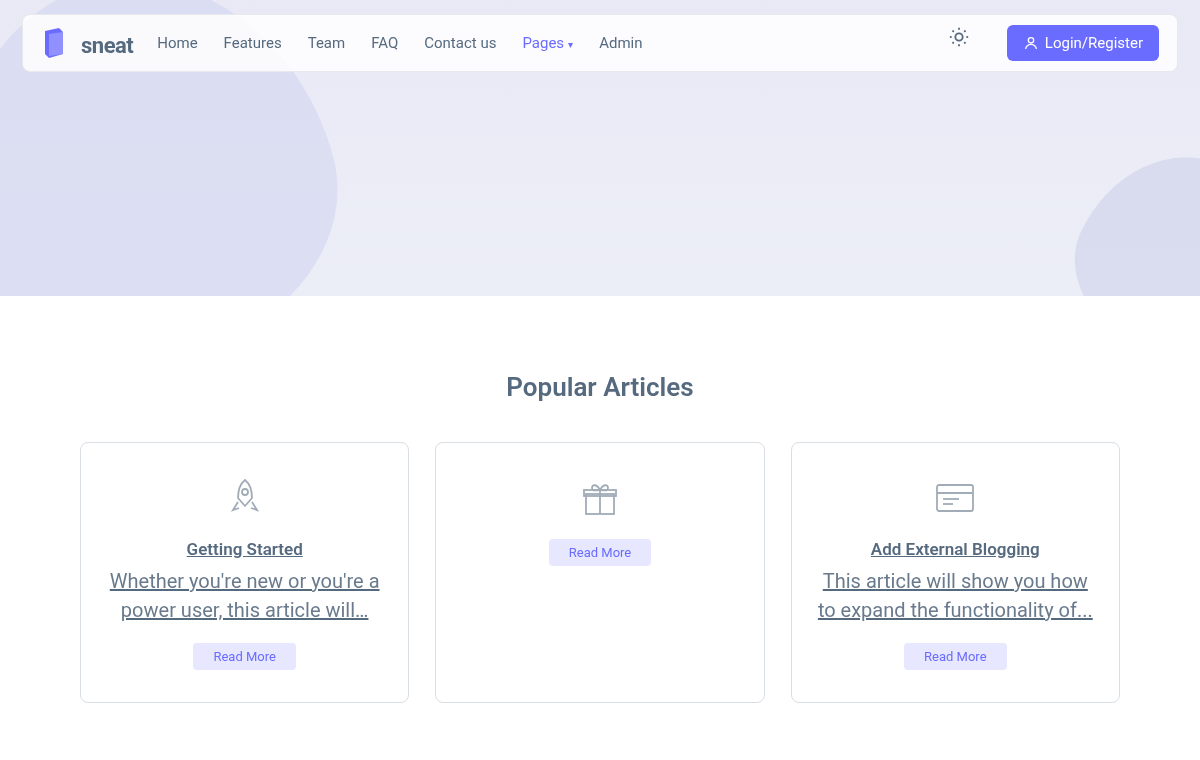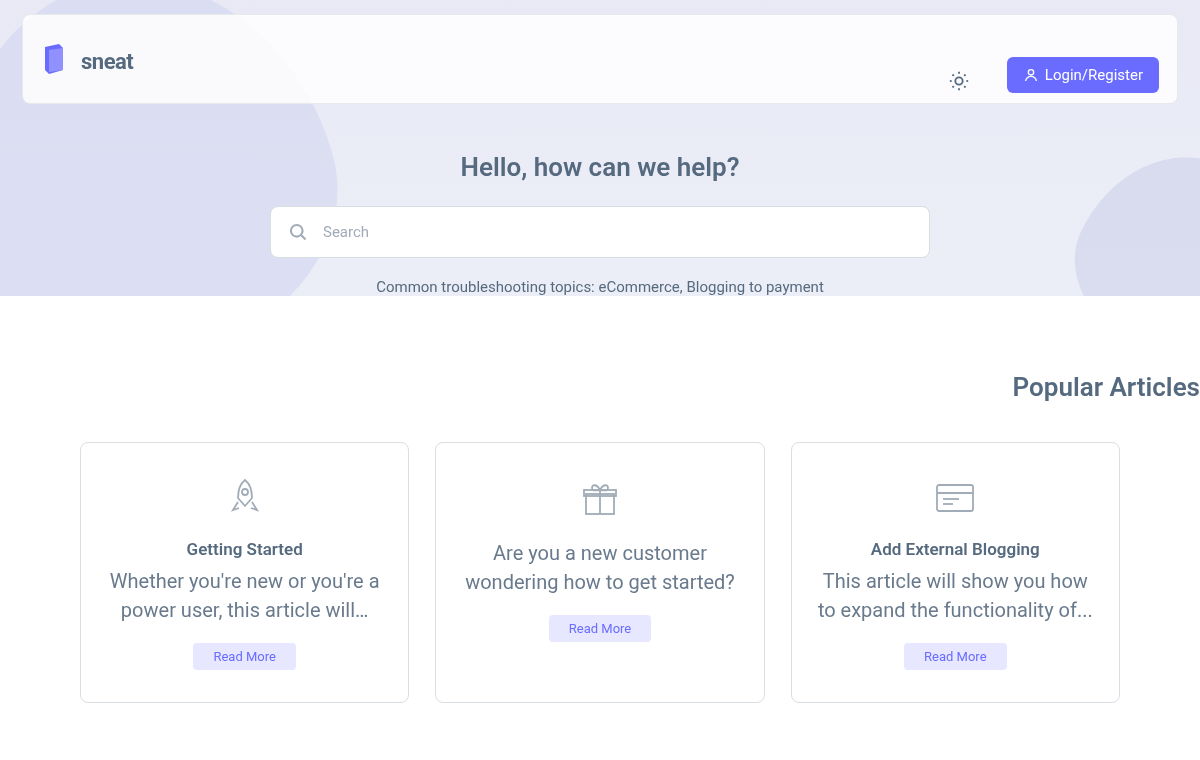--- a/index.html
+++ b/index.html
@@ -8,53 +8,62 @@
 .hero-leaf{position:absolute;left:-50px;top:-20px;width:380px;height:380px;background:#d2d5f0;border-radius:50% 50% 50% 50% / 60% 60% 40% 40%;opacity:0.6;transform:rotate(-15deg);}
 .hero-leaf2{position:absolute;right:-80px;bottom:-60px;width:200px;height:200px;background:#c8cbe8;border-radius:50% 50% 50% 50% / 60% 60% 40% 40%;opacity:0.5;transform:rotate(25deg);}
 .navbar{position:relative;z-index:10;margin:14px 22px 0;background:rgba(255,255,255,0.85);border:1px solid #e7e9ed;border-radius:8px;padding:10px 18px;display:flex;align-items:center;gap:24px;}
 .brand{display:flex;align-items:flex-end;gap:14px;}
 .brand-logo{width:26px;height:30px;}
 .brand-name{font-size:22px;font-weight:700;color:#566a7f;letter-spacing:-0.5px;}
 .nav-links{display:flex;gap:26px;}
 .nav-link{font-size:15px;color:#566a7f;text-decoration:none;cursor:pointer;}
 .nav-link.active{color:#696cff;}
 .chevron{font-size:10px;margin-left:4px;}
-.navbar-right{margin-left:auto;display:flex;align-items:flex-end;gap:36px;margin-top:32px;}
+.navbar-right{margin-left:auto;display:flex;align-items:flex-start;gap:36px;}
 .theme-toggle{width:24px;height:24px;cursor:pointer;display:flex;align-items:center;justify-content:center;}
 .login-btn{background:#696cff;color:#fff;border:none;border-radius:6px;padding:9px 16px;font-size:15px;cursor:pointer;display:flex;align-items:center;gap:6px;}
 .hero-content{position:relative;z-index:5;text-align:center;padding-top:48px;}
 .hero-title{font-size:26px;font-weight:600;color:#566a7f;}
 .search-wrap{margin:24px auto 0;max-width:660px;position:relative;}
 .search-input{width:100%;padding:16px 20px 16px 52px;border:1px solid #d9dee3;border-radius:8px;font-size:15px;color:#566a7f;outline:none;}
 .search-input::placeholder{color:#a1acb8;}
 .search-icon{position:absolute;left:18px;top:50%;transform:translateY(-50%);width:20px;height:20px;color:#a1acb8;}
 .hero-hint{margin-top:20px;font-size:15px;color:#566a7f;}
 .section{background:#fff;padding:76px 0 90px;}
-.section-title{text-align:right;font-size:26px;font-weight:600;color:#566a7f;margin-bottom:40px;}
-.cards{max-width:1080px;margin:6px auto;display:flex;gap:26px;padding:0 20px;}
+.section-title{text-align:center;font-size:26px;font-weight:600;color:#566a7f;margin-bottom:40px;}
+.cards{max-width:1080px;margin:6px auto;display:flex;gap:26px;padding:0 20px;text-decoration:underline;}
 .card{flex:1;border:1px solid #d9dee3;border-radius:8px;padding:32px 24px;text-align:center;}
 .card-icon{margin:0 auto 18px;width:46px;height:46px;display:flex;align-items:center;justify-content:center;}
 .card-title{font-size:17px;font-weight:600;color:#566a7f;margin-bottom:8px;}
 .card-desc{font-size:20px;color:#697a8d;line-height:1.45;margin-bottom:18px;}
 .read-more{display:inline-block;background:#e7e7ff;color:#696cff;border:none;border-radius:4px;padding:6px 20px;font-size:13px;cursor:pointer;}
 </style>
 </head>
 <body>
 
 <div class="hero-bg">
   <div class="hero-leaf"></div>
   <div class="hero-leaf2"></div>
 
   <nav class="navbar">
     <div class="brand">
       <svg class="brand-logo" viewBox="0 0 26 30">
           <path fill="#696cff" d="M4 3 L18 0 L22 4 L22 26 L8 30 L4 26 Z"></path>
           <path fill="#9091ff" d="M8 6 L22 4 L22 26 L8 28 Z"></path>
         </svg>
       <span class="brand-name">sneat</span>
+    </div>
+    <div class="nav-links">
+      <a class="nav-link">Home</a>
+      <a class="nav-link">Features</a>
+      <a class="nav-link">Team</a>
+      <a class="nav-link">FAQ</a>
+      <a class="nav-link">Contact us</a>
+      <a class="nav-link active"><span>Pages</span><span class="chevron">▾</span></a>
+      <a class="nav-link">Admin</a>
     </div>
     <div class="navbar-right">
       <div class="theme-toggle">
         <svg width="22" height="22" viewBox="0 0 24 24" fill="none" stroke="#566a7f" stroke-width="2">
             <circle cx="12" cy="12" r="4"></circle>
             <line x1="12" y1="2" x2="12" y2="4"></line>
             <line x1="12" y1="20" x2="12" y2="22"></line>
             <line x1="4.9" y1="4.9" x2="6.3" y2="6.3"></line>
             <line x1="17.7" y1="17.7" x2="19.1" y2="19.1"></line>
             <line x1="2" y1="12" x2="4" y2="12"></line>
@@ -66,31 +75,20 @@
       <button class="login-btn">
         <svg width="16" height="16" viewBox="0 0 24 24" fill="none" stroke="#fff" stroke-width="2">
             <circle cx="12" cy="8" r="4"></circle>
             <path d="M4 21c0-4 4-7 8-7s8 3 8 7"></path>
           </svg>
         <span>Login/Register</span>
       </button>
     </div>
   </nav>
 
-  <div class="hero-content">
-    <h1 class="hero-title">Hello, how can we help?</h1>
-    <div class="search-wrap">
-      <svg class="search-icon" viewBox="0 0 24 24" fill="none" stroke="currentColor" stroke-width="2.5">
-          <circle cx="10.5" cy="10.5" r="7"></circle>
-          <line x1="16" y1="16" x2="21" y2="21"></line>
-        </svg>
-      <input class="search-input" placeholder="Search" style="">
-    </div>
-    <p class="hero-hint">Common troubleshooting topics: eCommerce, Blogging to payment</p>
-  </div>
 </div>
 
 <section class="section">
   <h2 class="section-title">Popular Articles</h2>
   <div class="cards">
     <div class="card">
       <div class="card-icon">
         <svg width="40" height="44" viewBox="0 0 40 44" fill="none" stroke="#a1acb8" stroke-width="1.8">
             <path d="M20 4c5 4 7 10 7 18l-7 8-7-8c0-8 2-14 7-18z"></path>
             <circle cx="20" cy="16" r="3"></circle>
@@ -103,21 +101,20 @@
     </div>
     <div class="card">
       <div class="card-icon">
         <svg width="44" height="40" viewBox="0 0 44 40" fill="none" stroke="#a1acb8" stroke-width="1.8">
             <rect x="8" y="16" width="28" height="20"></rect>
             <rect x="6" y="12" width="32" height="6"></rect>
             <line x1="22" y1="12" x2="22" y2="36"></line>
             <path d="M22 12c-3-6-8-6-8-2s4 2 8 2zM22 12c3-6 8-6 8-2s-4 2-8 2z"></path>
           </svg>
       </div>
-      <p class="card-desc">Are you a new customer wondering how to get started?</p>
       <button class="read-more">Read More</button>
     </div>
     <div class="card">
       <div class="card-icon">
         <svg width="44" height="34" viewBox="0 0 44 34" fill="none" stroke="#a1acb8" stroke-width="1.8">
             <rect x="4" y="4" width="36" height="26" rx="2"></rect>
             <line x1="4" y1="12" x2="40" y2="12"></line>
             <line x1="10" y1="18" x2="26" y2="18"></line>
             <line x1="10" y1="23" x2="20" y2="23"></line>
           </svg>

